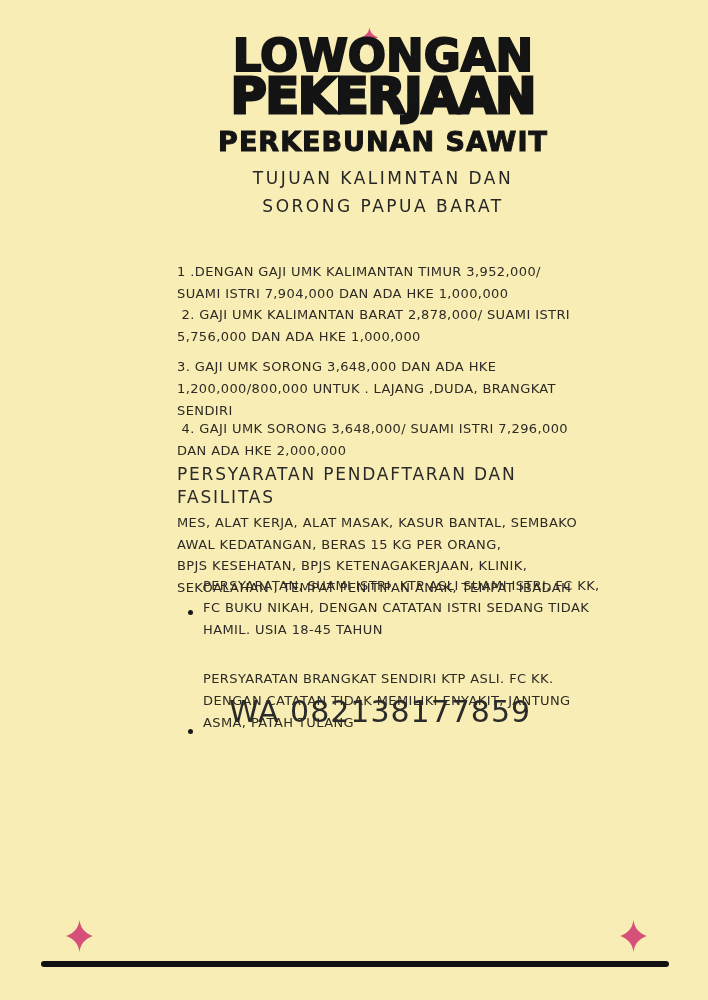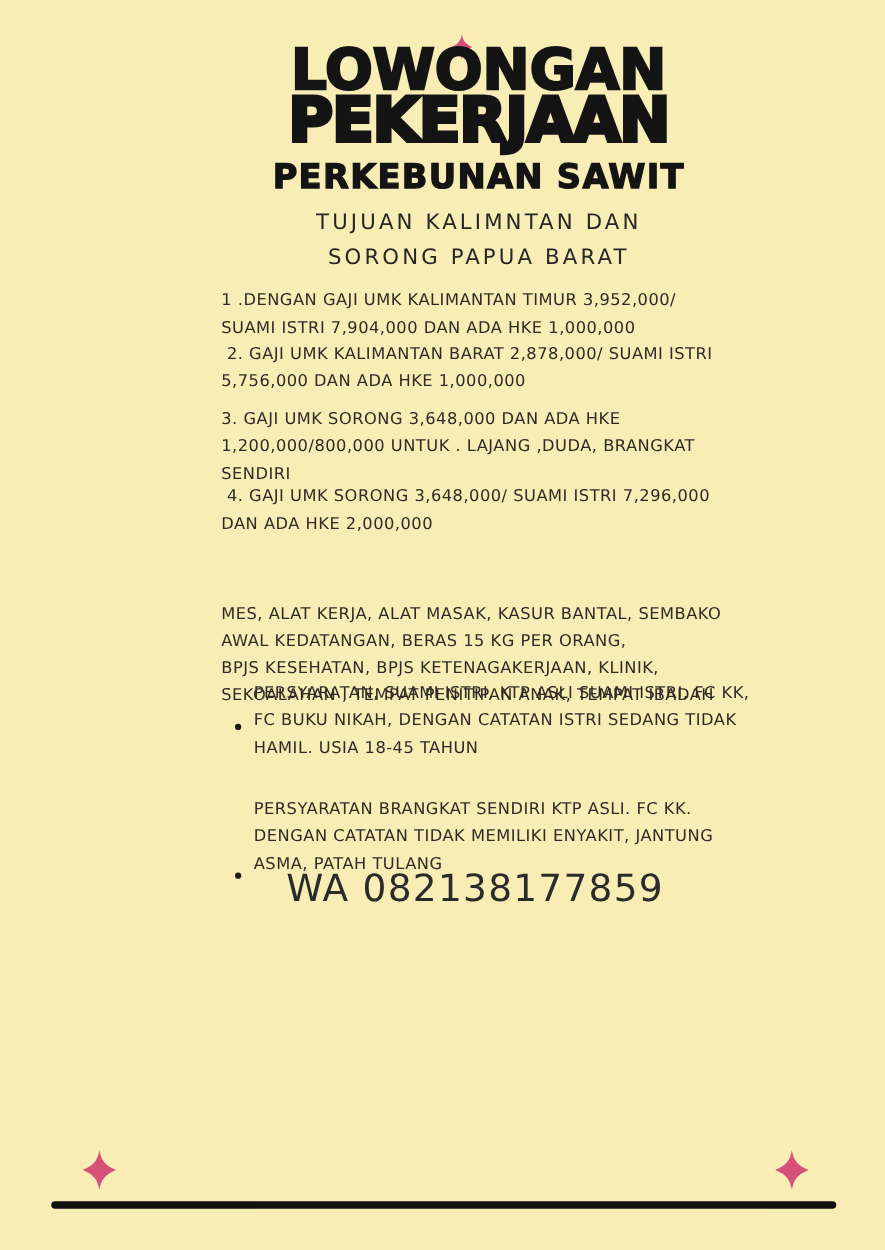--- a/index.html
+++ b/index.html
@@ -12,21 +12,21 @@
   
   .title-wrap { position:absolute; top:33px; left:0; width:694px; text-align:center; color:#141414;padding-left:36px; }
   .t1 { font-size:45px; font-weight:bold; line-height:1.0; letter-spacing:0px; -webkit-text-stroke:2px #141414; }
   .t2 { font-size:49px; font-weight:bold; line-height:0.95; letter-spacing:-1px; -webkit-text-stroke:3px #141414; margin-top:-4px; }
   .t3 { font-size:27px; font-weight:bold; letter-spacing:1px; -webkit-text-stroke:1px #141414; margin-top:5px; }
   .dest { font-size:17px; font-weight:normal; letter-spacing:2.5px; line-height:28px; margin-top:7px; color:#262626; white-space:pre-line; }
   
   .block {
     position:absolute; left:177px; width:452px;
     font-size:13px; letter-spacing:0.4px; line-height:22px;
-    color:#2e2a26; white-space:pre-wrap;
+    color:#2e2a26; white-space:pre-wrap;margin-top:31px;
   }
   .req-heading { font-size:17px; letter-spacing:1.8px; line-height:23px; color:#2a2a2a; }
   .bullet-row { display:flex; }
   .dot { width:5px; height:5px; border-radius:50%; background:#1a1a1a; margin:8px 10px 0 11px; flex:none; }
   .bullet-text { white-space:pre-wrap; }
   .wa { position:absolute; left:229px; top:694px; font-size:30px; letter-spacing:1px; color:#2b2b2b; }
   
   .sparkle-top { position:absolute; left:361px; top:27px; width:17px; height:21px; }
   .sparkle-bl  { position:absolute; left:66px;  top:920px; width:27px; height:32px; }
   .sparkle-br  { position:absolute; left:620px; top:920px; width:27px; height:32px; }
@@ -55,20 +55,22 @@
   <div class="block" style="top:230px;">1 .DENGAN GAJI UMK KALIMANTAN TIMUR 3,952,000/
 SUAMI ISTRI 7,904,000 DAN ADA HKE 1,000,000</div>
   <div class="block" style="top:273px;"> 2. GAJI UMK KALIMANTAN BARAT 2,878,000/ SUAMI ISTRI
 5,756,000 DAN ADA HKE 1,000,000</div>
   <div class="block" style="top:325px;">3. GAJI UMK SORONG 3,648,000 DAN ADA HKE
 1,200,000/800,000 UNTUK . LAJANG ,DUDA, BRANGKAT
 SENDIRI</div>
   <div class="block" style="top:387px;"> 4. GAJI UMK SORONG 3,648,000/ SUAMI ISTRI 7,296,000
 DAN ADA HKE 2,000,000</div>
 
+  <div class="block req-heading" style="top:432px;">PERSYARATAN PENDAFTARAN DAN
+FASILITAS</div>
 
   <div class="block" style="top:481px;">MES, ALAT KERJA, ALAT MASAK, KASUR BANTAL, SEMBAKO
 AWAL KEDATANGAN, BERAS 15 KG PER ORANG,</div>
   <div class="block" style="top:524px;">BPJS KESEHATAN, BPJS KETENAGAKERJAAN, KLINIK,
 SEKOALAHAN , TEMPAT PENITIPAN ANAK, TEMPAT IBADAH</div>
 
   <div class="block bullet-row" style="top:544px;align-items:center;">
     <span class="dot"></span>
     <span class="bullet-text">PERSYARATAN, SUAMI ISTRI. KTP ASLI SUAMI ISTRI, FC KK,
 FC BUKU NIKAH, DENGAN CATATAN ISTRI SEDANG TIDAK

